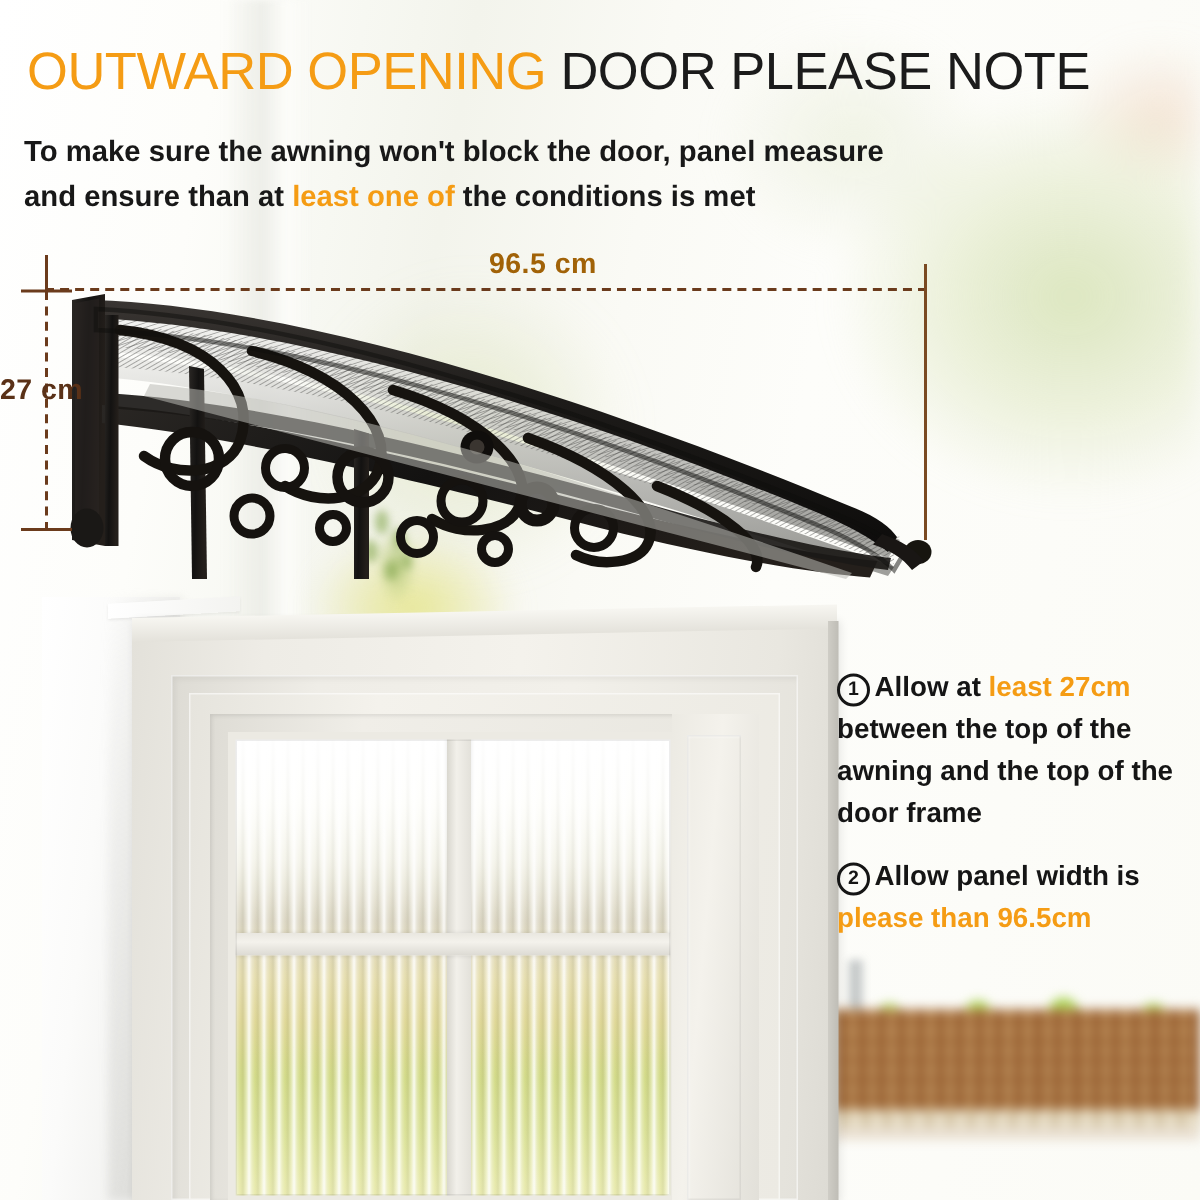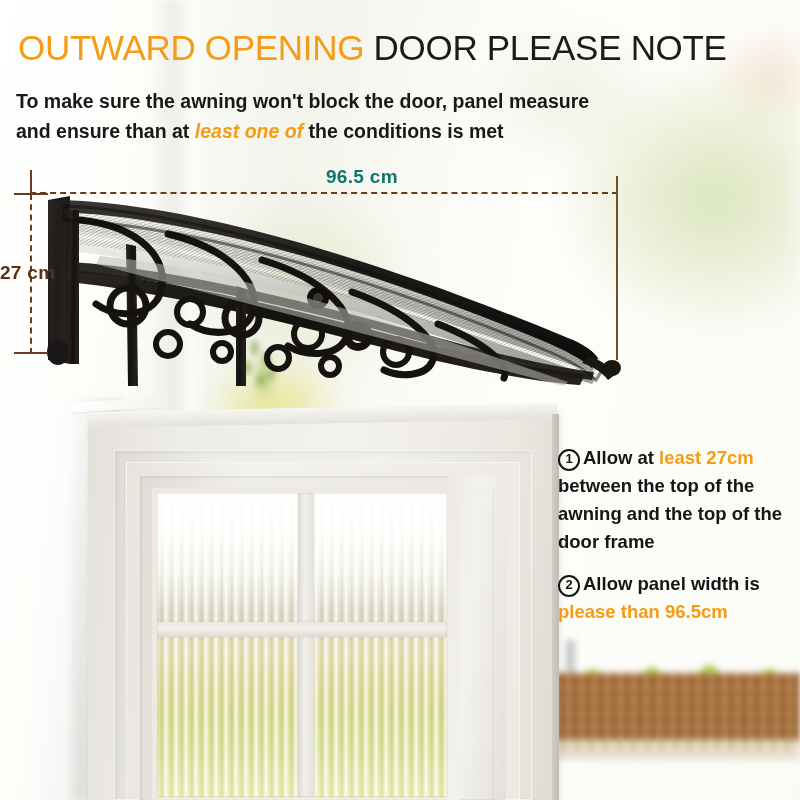--- a/index.html
+++ b/index.html
@@ -97,30 +97,30 @@
 
   
   .awning{position:absolute;left:40px;top:186px;width:600px;height:200px;}
   .hline{position:absolute;left:30px;top:192px;width:588px;height:0;
     border-top:2px dashed #6b3b1c;}
   .hline-tick-l{position:absolute;left:30px;top:170px;width:2px;height:24px;background:#6b3b1c;}
   .hline-tick-r{position:absolute;left:616px;top:176px;width:2px;height:184px;background:#7a4a22;}
   .vline{position:absolute;left:30px;top:194px;width:0;height:160px;border-left:2px dashed #6b3b1c;}
   .v-tick-top{position:absolute;left:14px;top:193px;width:34px;height:2px;background:#6b3b1c;}
   .v-tick-bot{position:absolute;left:14px;top:352px;width:34px;height:2px;background:#6b3b1c;}
-  .lbl-width{position:absolute;left:326px;top:166px;font-size:19px;font-weight:bold;color:#0f766e;letter-spacing:.3px;}
-  .lbl-height{position:absolute;left:0px;top:262px;font-size:19px;font-weight:bold;color:#5a3117;letter-spacing:.3px;}
+  .lbl-width{position:absolute;left:326px;top:166px;font-size:19px;font-weight:bold;color:#a16207;letter-spacing:.3px;}
+  .lbl-height{position:absolute;left:0px;top:250px;font-size:19px;font-weight:bold;color:#5a3117;letter-spacing:.3px;}
 
   
   .title{position:absolute;left:18px;top:28px;font-size:35px;font-weight:normal;letter-spacing:-.3px;white-space:nowrap;
          font-family:"Liberation Sans", sans-serif;}
   .title .orange{color:#F59C14;}
   .title .dark{color:#1b1b1b;}
   .subtitle{position:absolute;left:16px;top:86px;width:740px;font-size:19.5px;font-weight:bold;color:#181818;line-height:30px;}
-  .subtitle .orange{color:#F59C14;font-style:italic;}
+  .subtitle .orange{color:#F59C14;}
 
   .notes{position:absolute;left:558px;top:444px;width:238px;font-size:18.5px;font-weight:bold;color:#151515;line-height:28px;}
   .notes .orange{color:#F59C14;margin-top:41px;}
   .note-block{margin-bottom:14px;}
   .circ{display:inline-block;width:18px;height:18px;line-height:16px;border:2px solid #151515;border-radius:50%;
         text-align:center;font-size:13px;font-weight:bold;vertical-align:1px;margin-right:3px;}
 </style>
 </head>
 <body>
 

